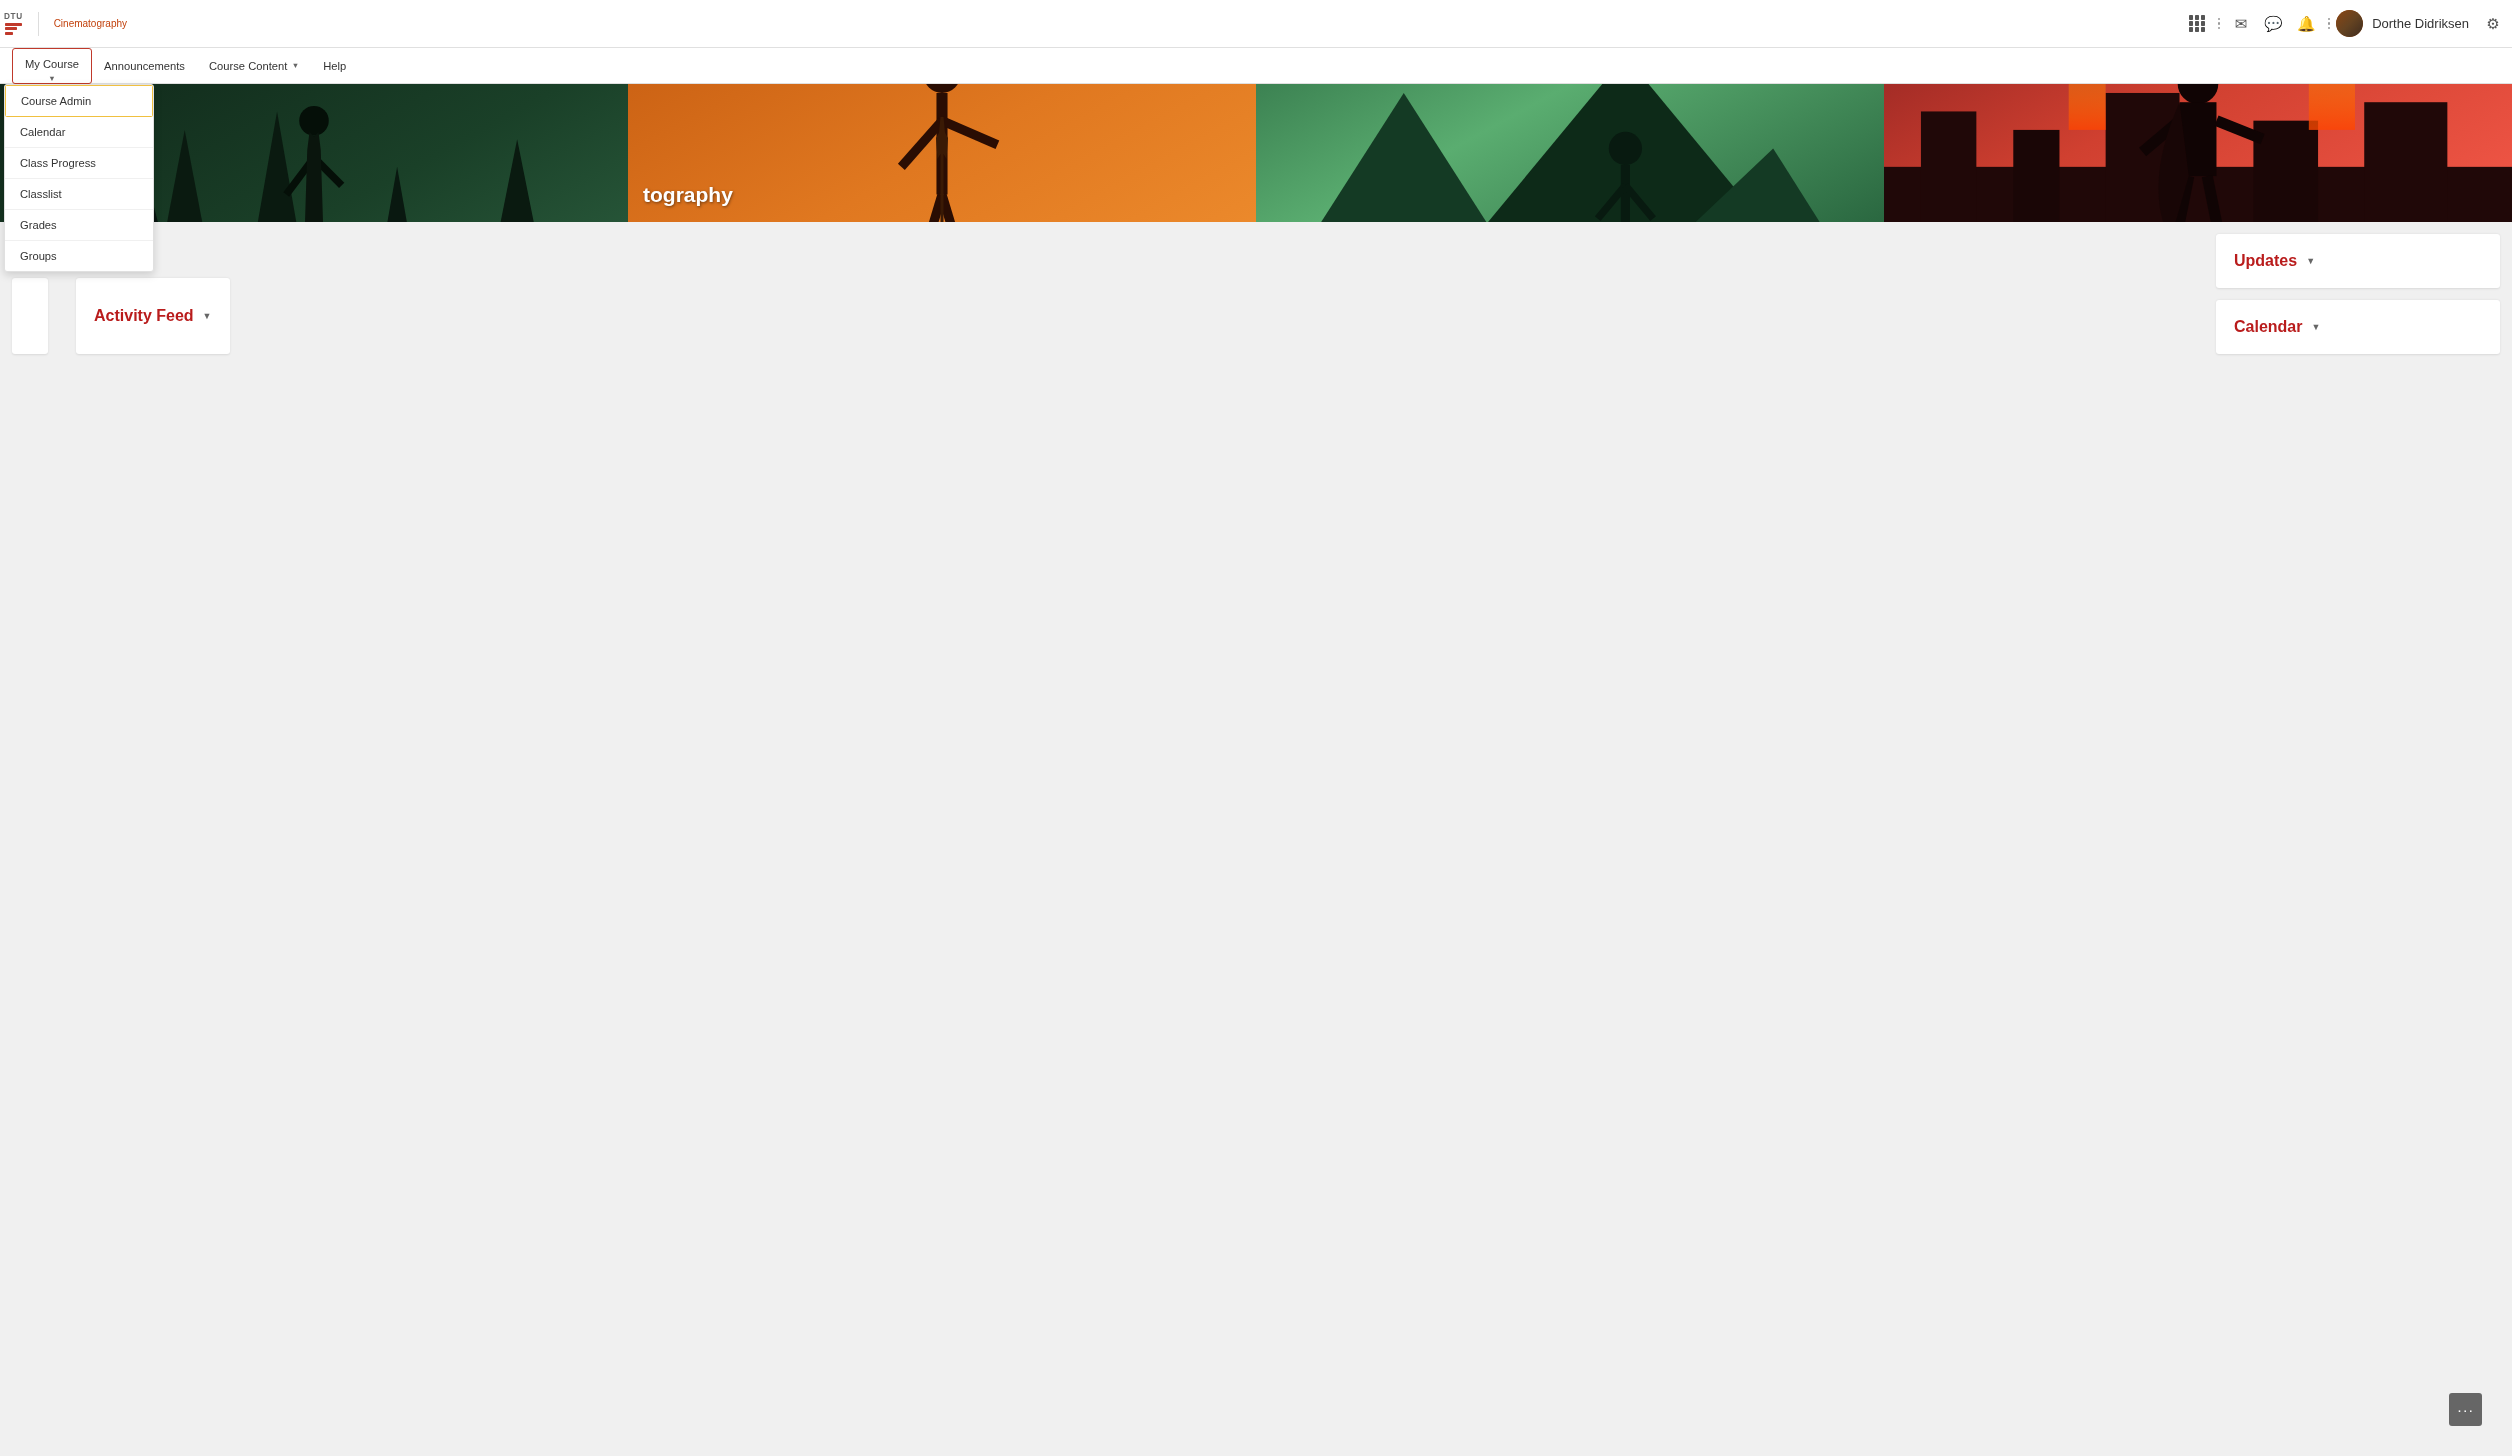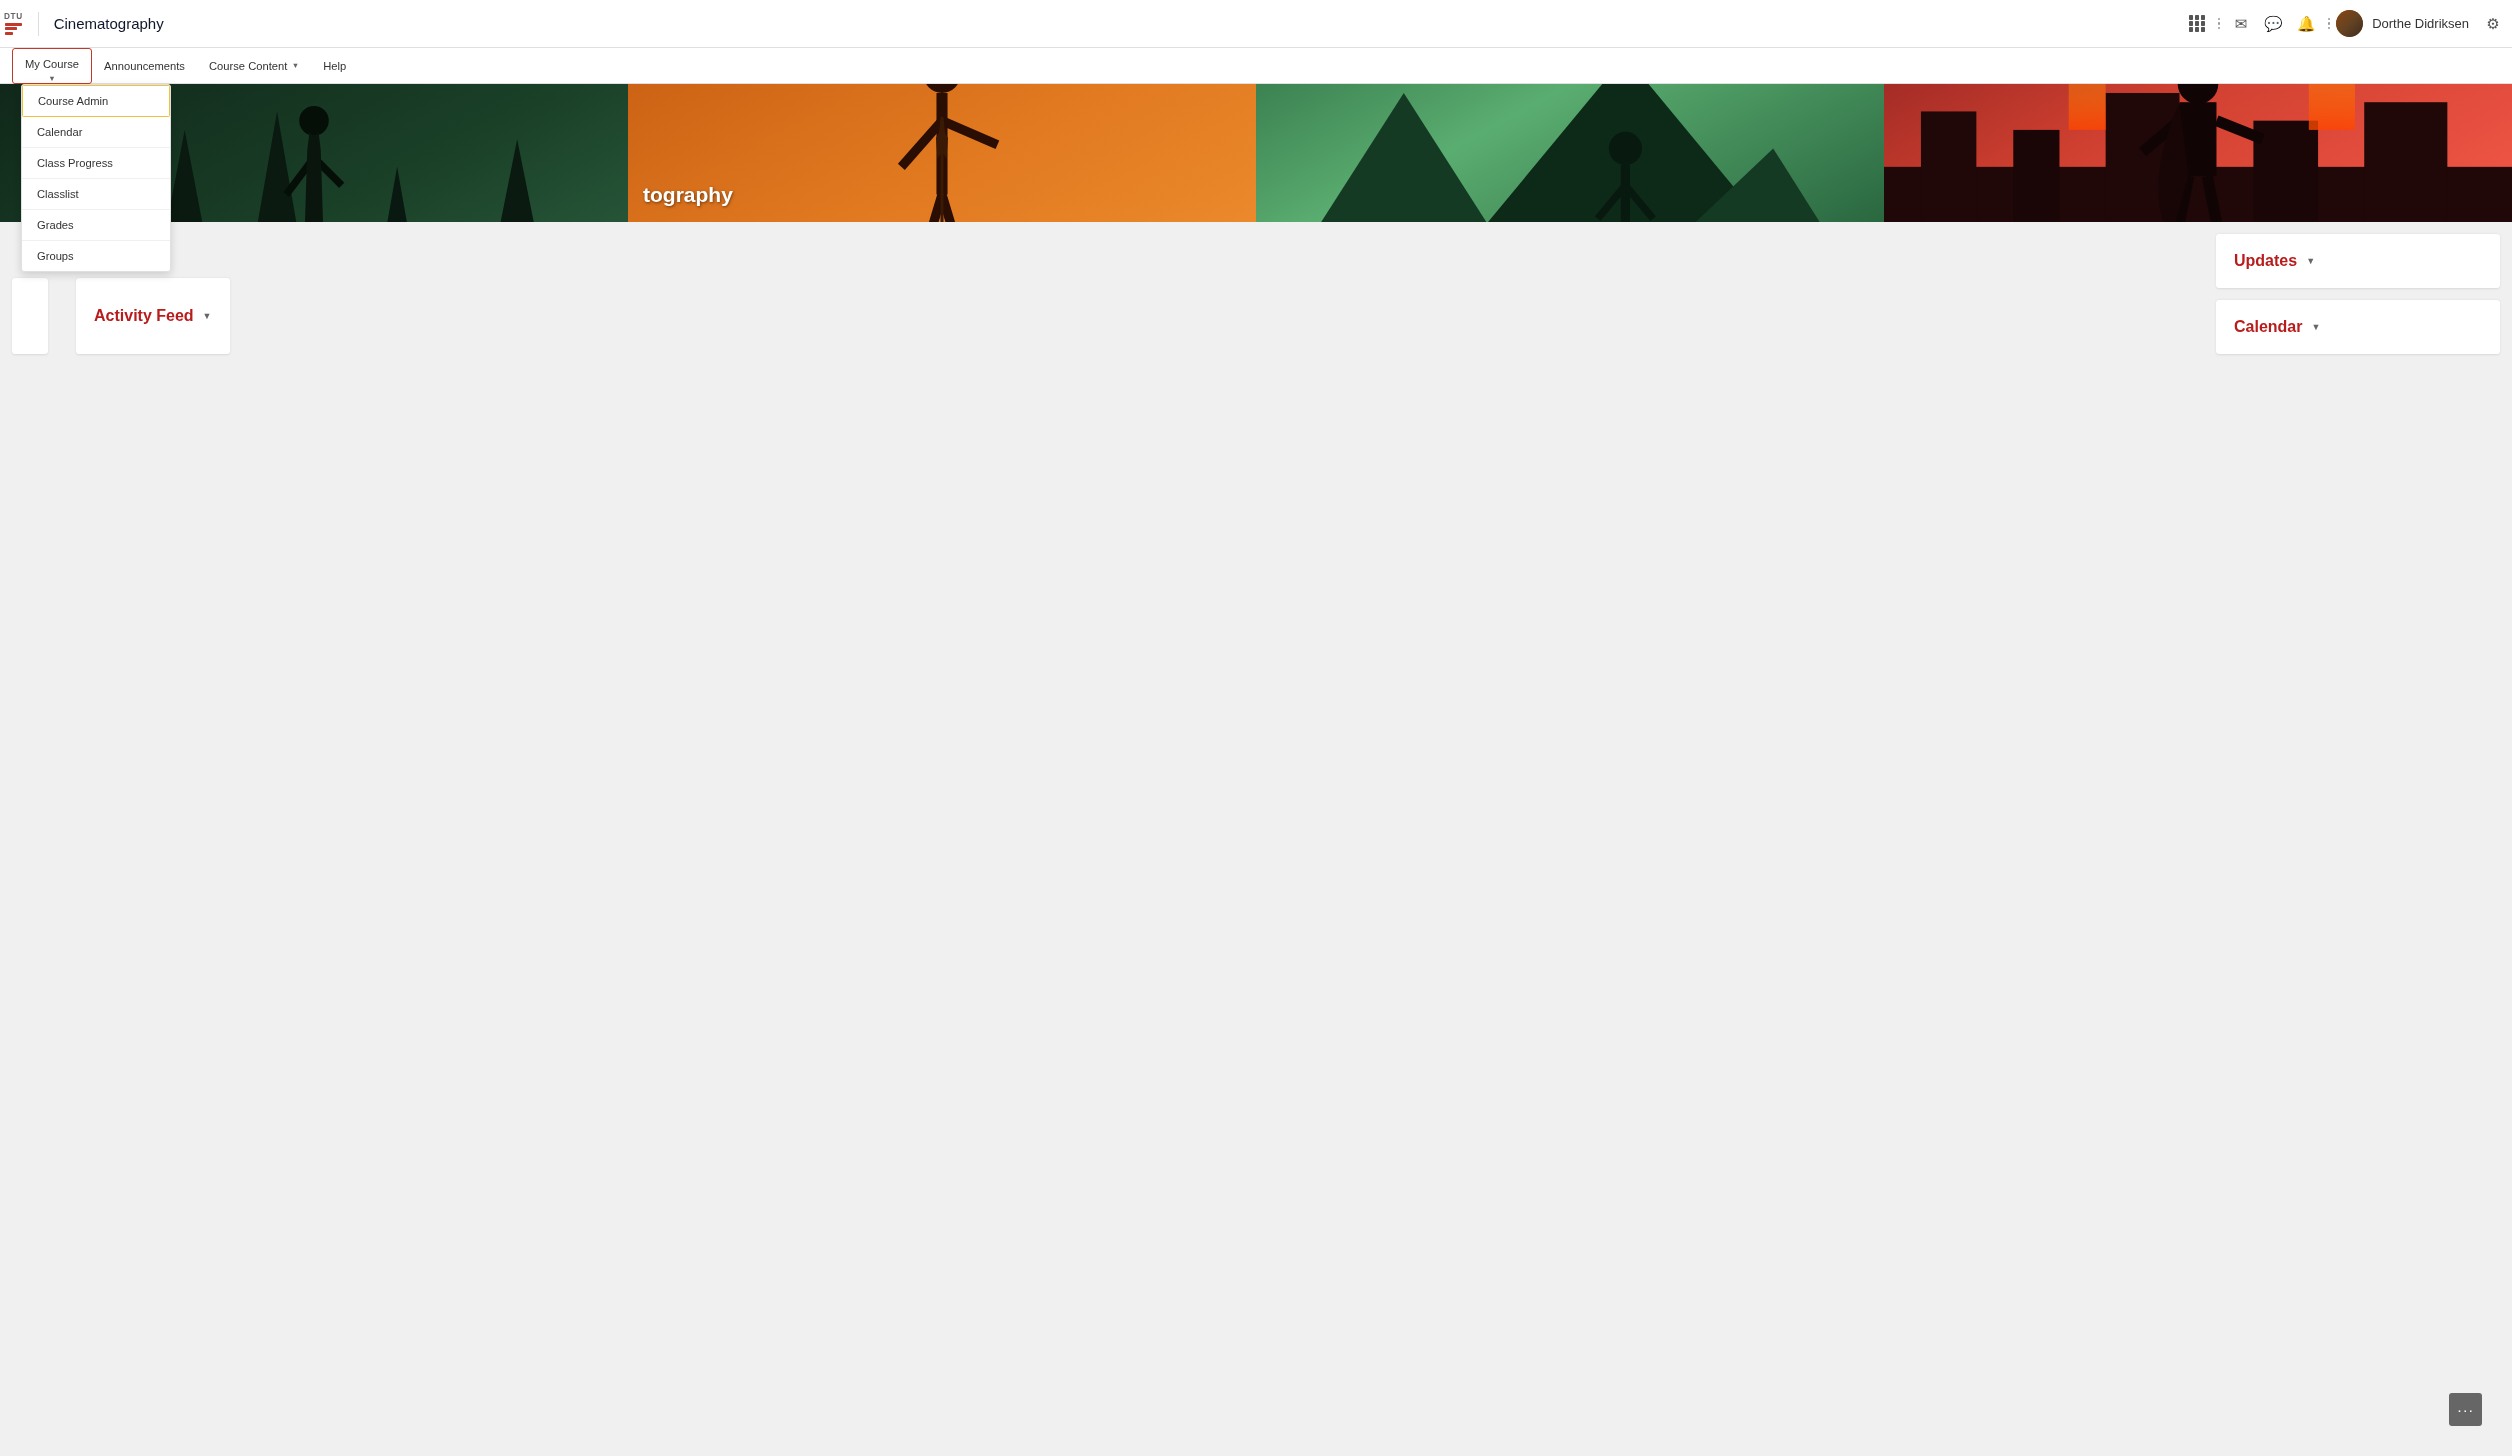--- a/index.html
+++ b/index.html
@@ -46,23 +46,23 @@
     }
     .dtu-bar:nth-child(2) { width: 12px; }
     .dtu-bar:nth-child(3) { width: 7.5px; }
     .header-divider {
       width: 0.7px;
       height: 24px;
       background: #ddd;
       margin: 0 6px;
     }
     .header-title {
-      font-size: 15px;
+      font-size: 10px;
       font-weight: 400;
-      color: #0f172a;
+      color: #c2410c;
     }
     .header-right {
       margin-left: auto;
       display: flex;
       align-items: center;
       gap: 3px;
     }
     .header-icon-btn {
       width: 30px;
       height: 30px;
@@ -162,21 +162,21 @@
     }
     .nav-item .chevron {
       font-size: 7.5px;
       color: #666;
     }
 
     
     .dropdown-menu {
       position: absolute;
       top: 36px;
-      left: 21px;
+      left: 4px;
       background: #fff;
       border: 0.7px solid #e0e0e0;
       border-radius: 3px;
       box-shadow: 0 3px 9px rgba(0,0,0,0.15);
       min-width: 150px;
       z-index: 200;
     }
     .dropdown-item {
       display: block;
       padding: 9px 15px;

